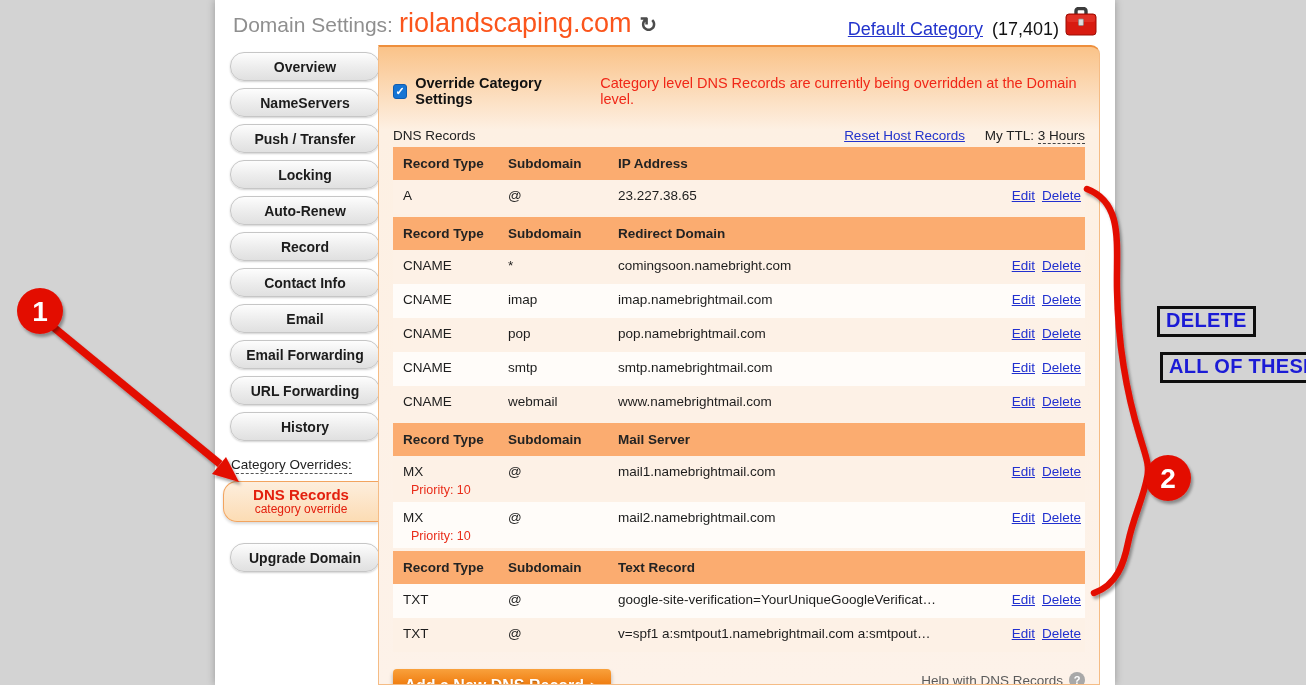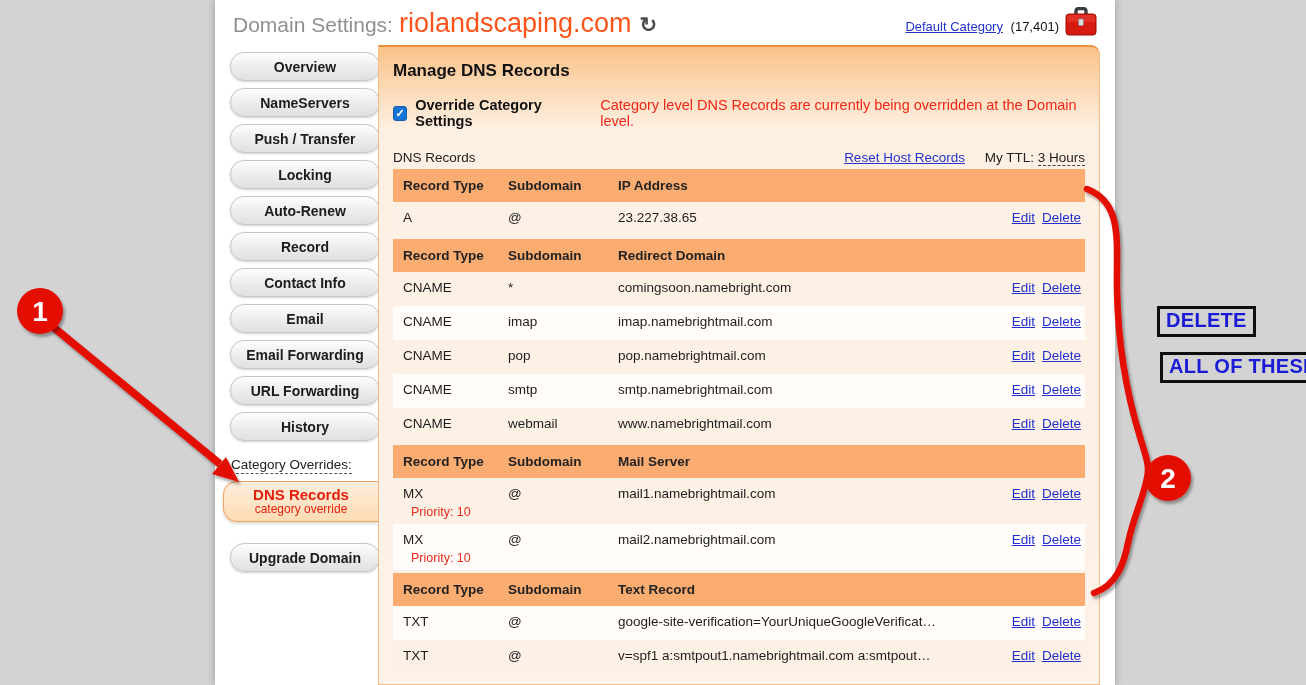--- a/index.html
+++ b/index.html
@@ -15,21 +15,21 @@
     position:absolute; left:215px; top:0; width:900px; height:685px;
     background:#ffffff;
     box-shadow:0 0 8px rgba(0,0,0,0.28);
   }
   
   .top-header { position:relative; height:45px; }
   .th-left { position:absolute; left:18px; top:8px; white-space:nowrap; }
   .th-title { font-size:21px; color:#8f8f8f; vertical-align:baseline; }
   .th-domain { font-size:27px; color:#fb551c; margin-left:6px; }
   .th-refresh { font-size:21px; color:#4c4c4c; margin-left:8px; cursor:pointer; font-weight:bold; }
-  .th-right { position:absolute; right:56px; top:19px; font-size:13px; white-space:nowrap; }
+  .th-right { position:absolute; right:56px; top:19px; font-size:18px; white-space:nowrap; }
   .th-cat-link { color:#2233cc; text-decoration:underline; cursor:pointer; }
   .th-cat-count { color:#111; margin-left:4px; }
   .th-briefcase { position:absolute; right:18px; top:7px; width:32px; height:30px; cursor:pointer; }
   
   .sidebar { position:absolute; left:0; top:45px; width:163px; bottom:0; background:#fff; padding-top:7px; }
   .side-btn {
     width:150px; height:29px; margin:0 0 7px 15px;
     border:1px solid #c6c6c6; border-radius:14px;
     background:linear-gradient(180deg,#fdfdfd 0%,#ececec 55%,#e0e0e0 100%);
     box-shadow:0 1px 2px rgba(0,0,0,0.18);
@@ -187,21 +187,20 @@
     <div class="dns-override">
       <div class="t1">DNS Records</div>
       <div class="t2">category override</div>
     </div>
     <div class="side-btn upgrade-btn">
       <span>Upgrade Domain</span>
     </div>
   </div>
 
   <div class="panel">
-    <div class="panel-heading">Manage DNS Records</div>
 
     <div class="override-row">
       <span class="checkbox">✓</span>
       <span class="override-label">Override Category Settings</span>
       <span class="override-warning">Category level DNS Records are currently being overridden at the Domain level.</span>
     </div>
 
     <div class="records-label-row">
       <span>DNS Records</span>
       <span>

